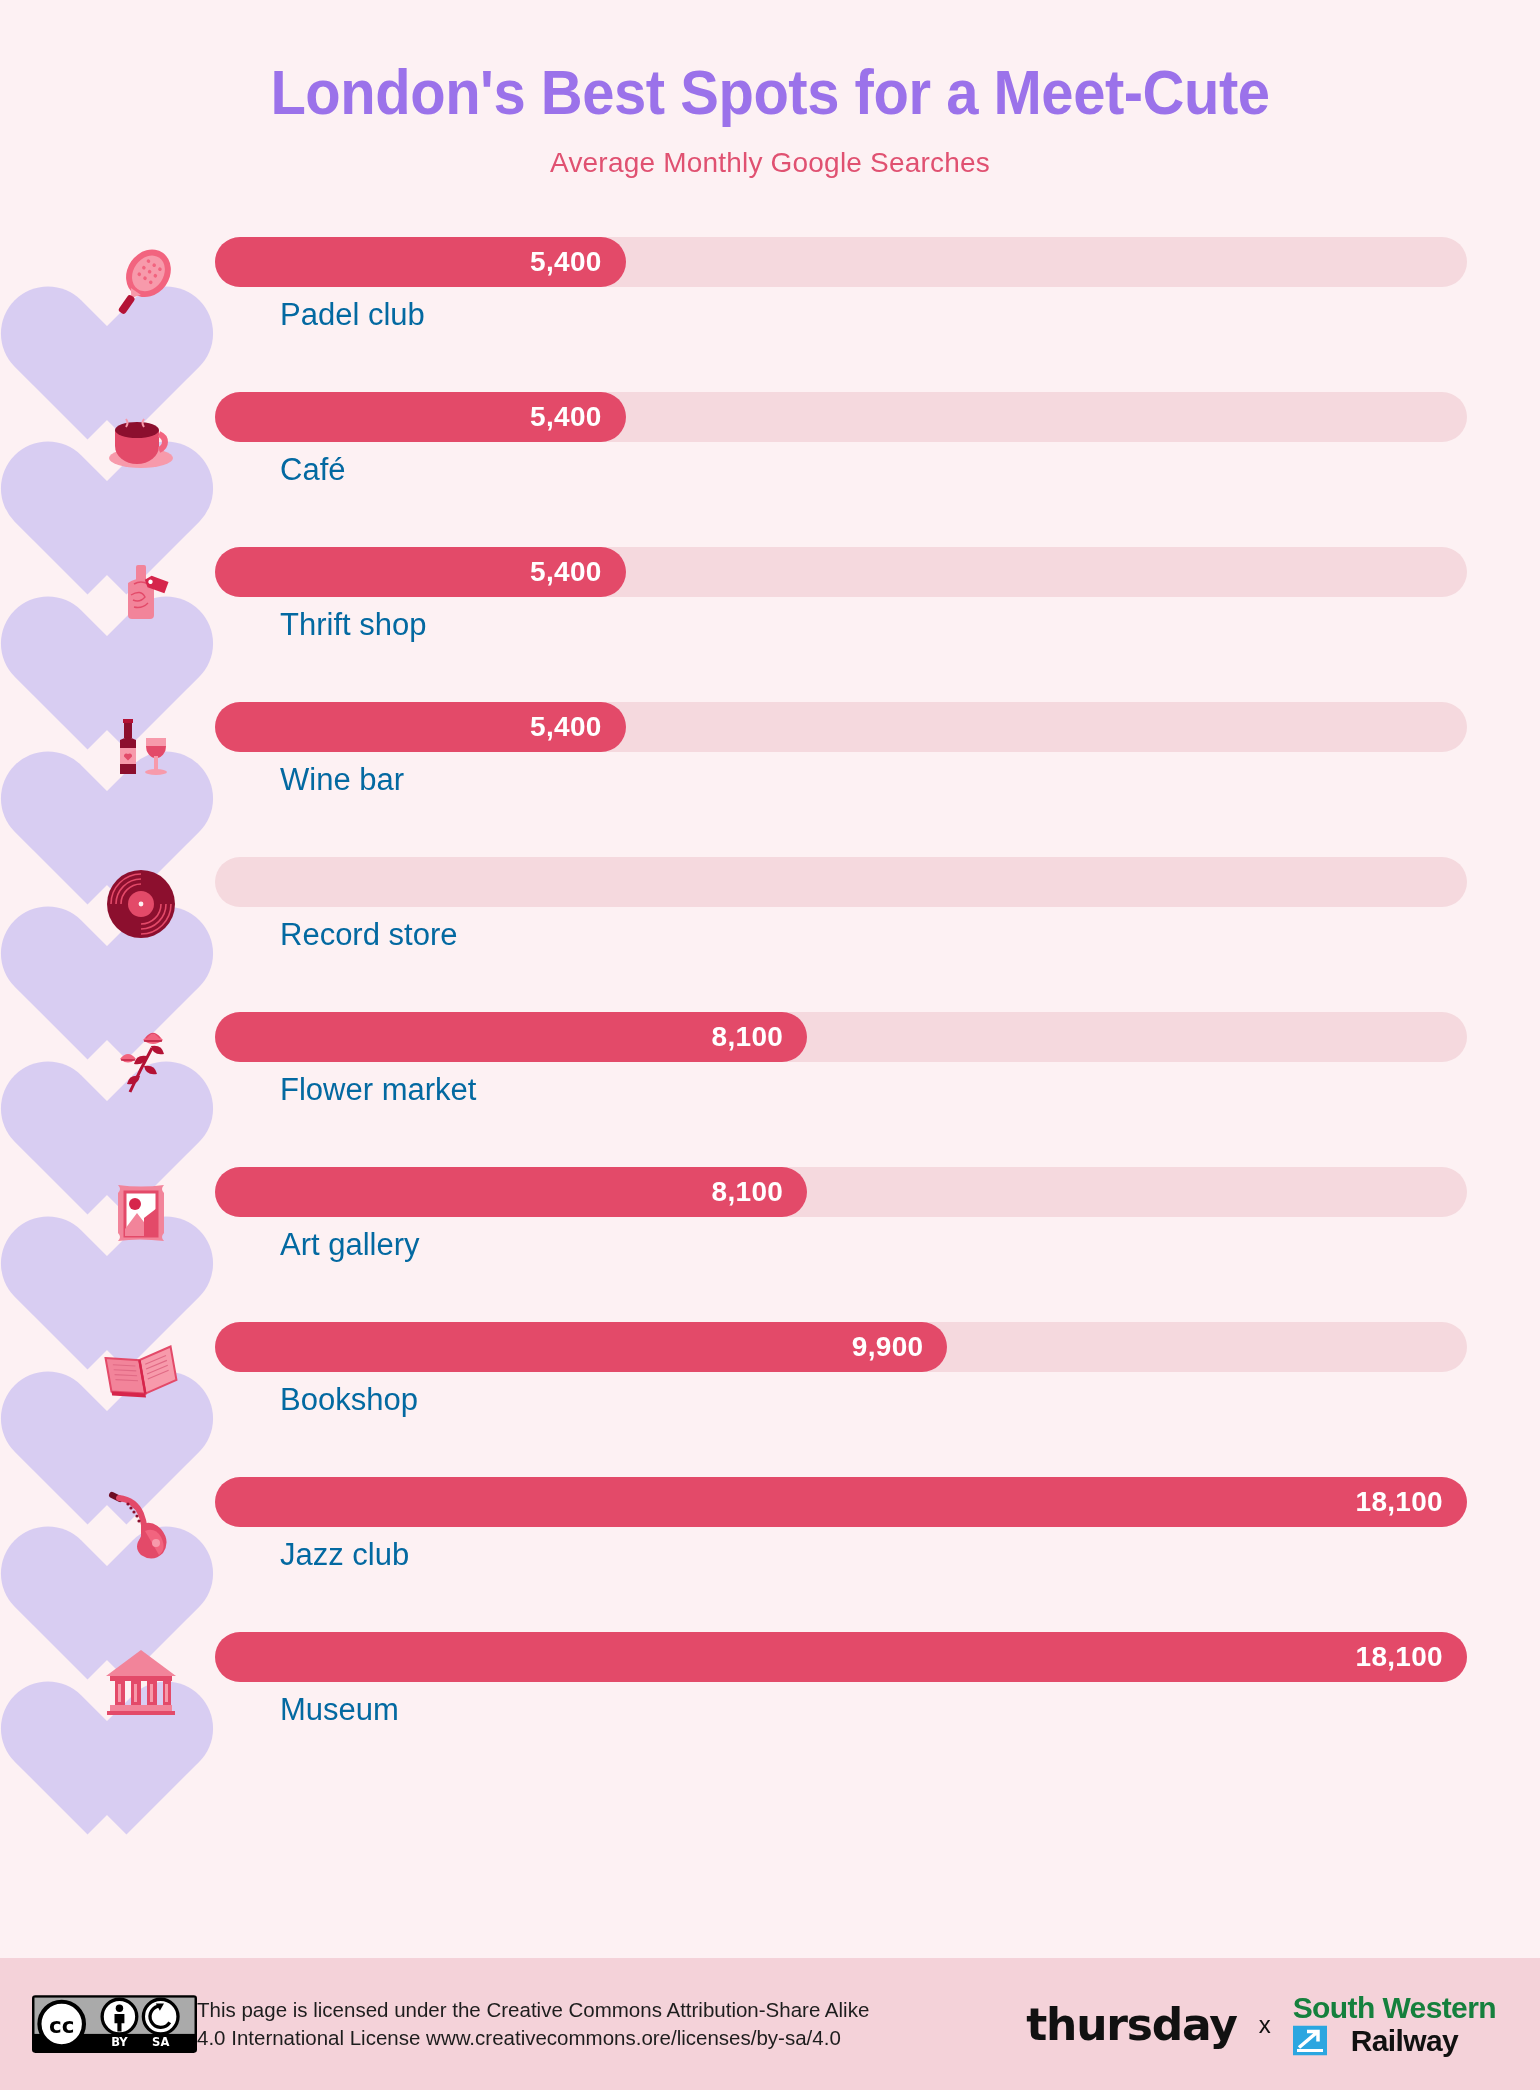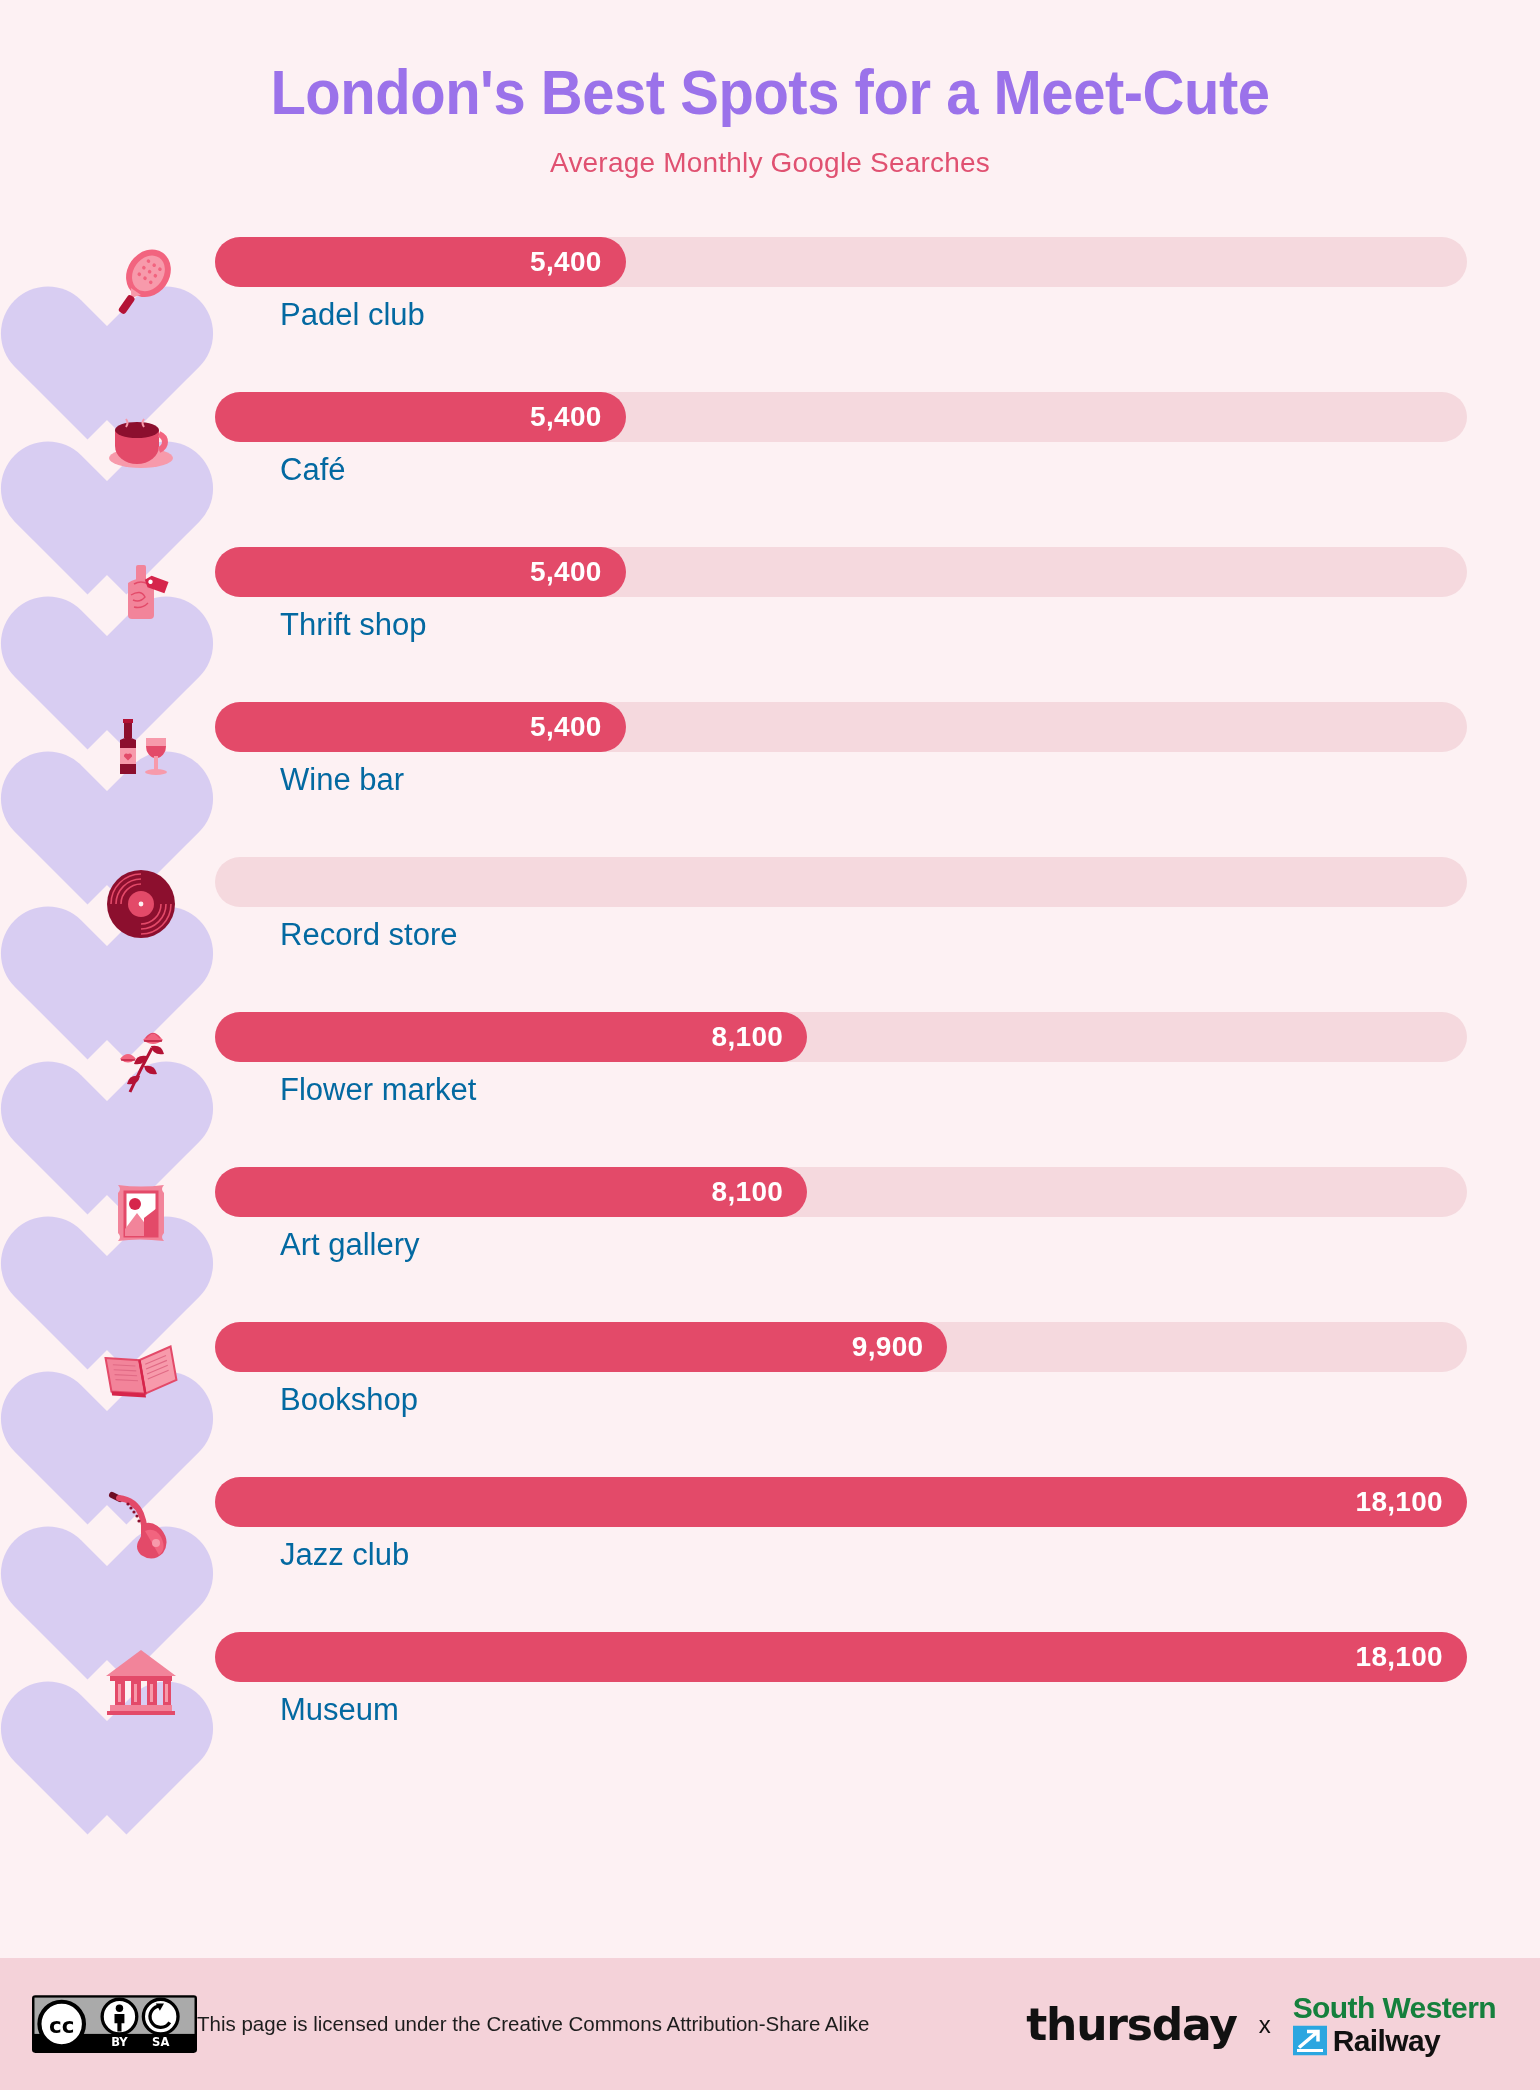--- a/index.html
+++ b/index.html
@@ -206,21 +206,21 @@
   }
   .swr-line1 {
     font-size: 30px;
     font-weight: 700;
     color: #15803d;
     letter-spacing: -0.6px;
   }
   .swr-line2 {
     display: flex;
     align-items: flex-start;
-    gap: 6px;
+    gap: 24px;
     margin-top: 3px;
   }
   .swr-arrow {
     width: 34px;
     height: 30px;
     flex: none;
   }
   .swr-arrow svg { display: block; width: 100%; height: 100%; }
   .swr-railway {
     font-size: 30px;
@@ -526,20 +526,21 @@
 
         <circle cx="156" cy="26" r="21" fill="#ffffff" stroke="#000000" stroke-width="4"></circle>
         <path d="M156 13 a13 13 0 1 0 11 20" fill="none" stroke="#000000" stroke-width="4"></path>
         <path d="M150 10 l10 0 l-5 9 z" fill="#000000"></path>
         <text x="106" y="62" font-family="DejaVu Sans, sans-serif" font-size="14" font-weight="bold" fill="#ffffff" text-anchor="middle">BY</text>
         <text x="156" y="62" font-family="DejaVu Sans, sans-serif" font-size="14" font-weight="bold" fill="#ffffff" text-anchor="middle">SA</text>
       </svg>
     </div>
     <div class="license-text">
       <div>This page is licensed under the Creative Commons Attribution-Share Alike</div>
+      <div>4.0 International License www.creativecommons.ore/licenses/by-sa/4.0</div>
     </div>
     <div class="brands">
       <div class="brand-thursday">thursday</div>
       <div class="brand-x">x</div>
       <div class="brand-swr">
         <div class="swr-line1">South Western</div>
         <div class="swr-line2">
           <span class="swr-arrow">
             <svg viewBox="0 0 34 30" xmlns="http://www.w3.org/2000/svg">
               <rect x="0" y="0" width="34" height="30" fill="#2ba6e0"></rect>

